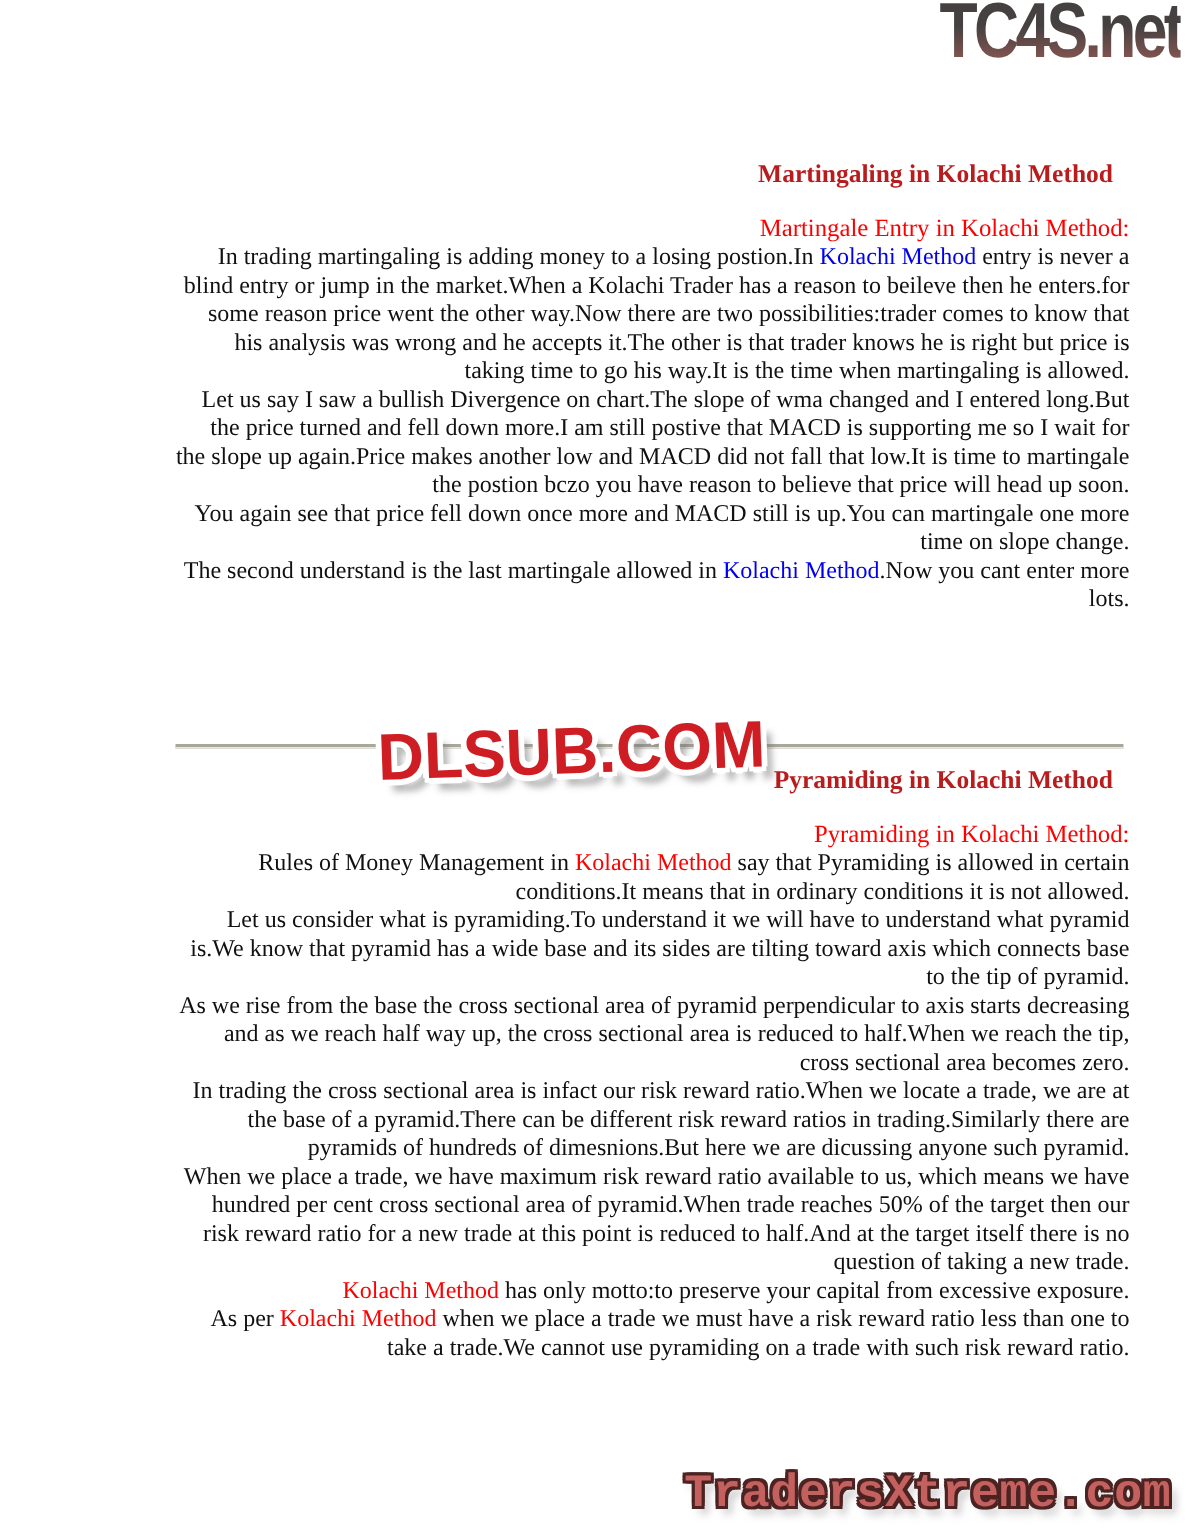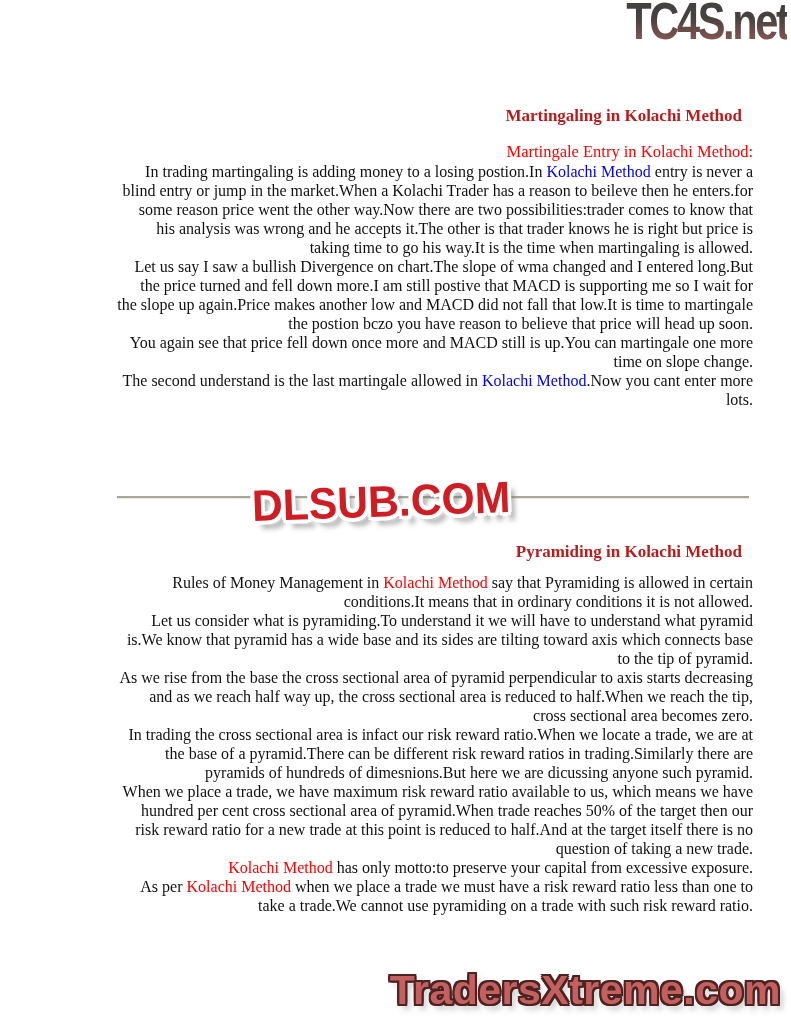--- a/index.html
+++ b/index.html
@@ -32,21 +32,21 @@
     line-height: 1.05;
   }
 
   .content {
     position: absolute;
     left: 117px;
     width: 636px;
     color: var(--body-text, #111111);
   }
   .content1 { top: 95px; }
-  .content2 { top: 531px; }
+  .content2 { top: 499px; }
 
   .sec-title {
     font-size: 17px;
     font-weight: bold;
     margin: 11px;
     color: #b91c1c;
   }
   .sec-subtitle {
     font-size: 16.5px;
     font-weight: normal;
@@ -86,23 +86,23 @@
       -4px  0   0 #ffffff,  4px  0   0 #ffffff,
        0   -4px 0 #ffffff,  0    4px 0 #ffffff,
        7px  8px 5px rgba(110,110,110,0.55);
     white-space: nowrap;
   }
 
   
   .footer-logo {
     position: absolute;
     right: 10px; bottom: 10px;
-    font-family: Liberation Sans, sans-serif;
+    font-family: Liberation Mono, monospace;
     font-weight: bold;
-    font-size: 41px;
+    font-size: 31px;
     letter-spacing: 0.5px;
     color: var(--footer-logo-fill, #c4605e);
     text-shadow:
       -2px -2px 0 var(--footer-logo-outline, #4a2322),
        2px -2px 0 var(--footer-logo-outline, #4a2322),
       -2px  2px 0 var(--footer-logo-outline, #4a2322),
        2px  2px 0 var(--footer-logo-outline, #4a2322),
       -2px  0   0 var(--footer-logo-outline, #4a2322),
        2px  0   0 var(--footer-logo-outline, #4a2322),
        0   -2px 0 var(--footer-logo-outline, #4a2322),
@@ -127,20 +127,21 @@
       <p><span>Let us say I saw a bullish Divergence on chart.The slope of wma changed and I entered long.But the price turned and fell down more.I am still postive that MACD is supporting me so I wait for the slope up again.Price makes another low and MACD did not fall that low.It is time to martingale the postion bczo you have reason to believe that price will head up soon.</span></p>
       <p><span>You again see that price fell down once more and MACD still is up.You can martingale one more time on slope change.</span></p>
       <p><span>The second understand is the last martingale allowed in </span><span class="run-blue">Kolachi Method</span><span>.Now you cant enter more lots.</span></p>
     </div>
   </section>
 
   <div class="divider"></div>
 
   <section class="content content2">
     <h1 class="sec-title">Pyramiding in Kolachi Method</h1>
+    <h2 class="sec-subtitle">Pyramiding in Kolachi Method:</h2>
     <div class="bodytext">
       <p><span>Rules of Money Management in </span><span class="run-red">Kolachi Method</span><span> say that Pyramiding is allowed in certain conditions.It means that in ordinary conditions it is not allowed.</span></p>
       <p><span>Let us consider what is pyramiding.To understand it we will have to understand what pyramid is.We know that pyramid has a wide base and its sides are tilting toward axis which connects base to the tip of pyramid.</span></p>
       <p><span>As we rise from the base the cross sectional area of pyramid perpendicular to axis starts decreasing and as we reach half way up, the cross sectional area is reduced to half.When we reach the tip, cross sectional area becomes zero.</span></p>
       <p><span>In trading the cross sectional area is infact our risk reward ratio.When we locate a trade, we are at the base of a pyramid.There can be different risk reward ratios in trading.Similarly there are pyramids of hundreds of dimesnions.But here we are dicussing anyone such pyramid.</span></p>
       <p><span>When we place a trade, we have maximum risk reward ratio available to us, which means we have hundred per cent cross sectional area of pyramid.When trade reaches 50% of the target then our risk reward ratio for a new trade at this point is reduced to half.And at the target itself there is no question of taking a new trade.</span></p>
       <p><span class="run-red">Kolachi Method</span><span> has only motto:to preserve your capital from excessive exposure.</span></p>
       <p><span>As per </span><span class="run-red">Kolachi Method</span><span> when we place a trade we must have a risk reward ratio less than one to take a trade.We cannot use pyramiding on a trade with such risk reward ratio.</span></p>
     </div>
   </section>

